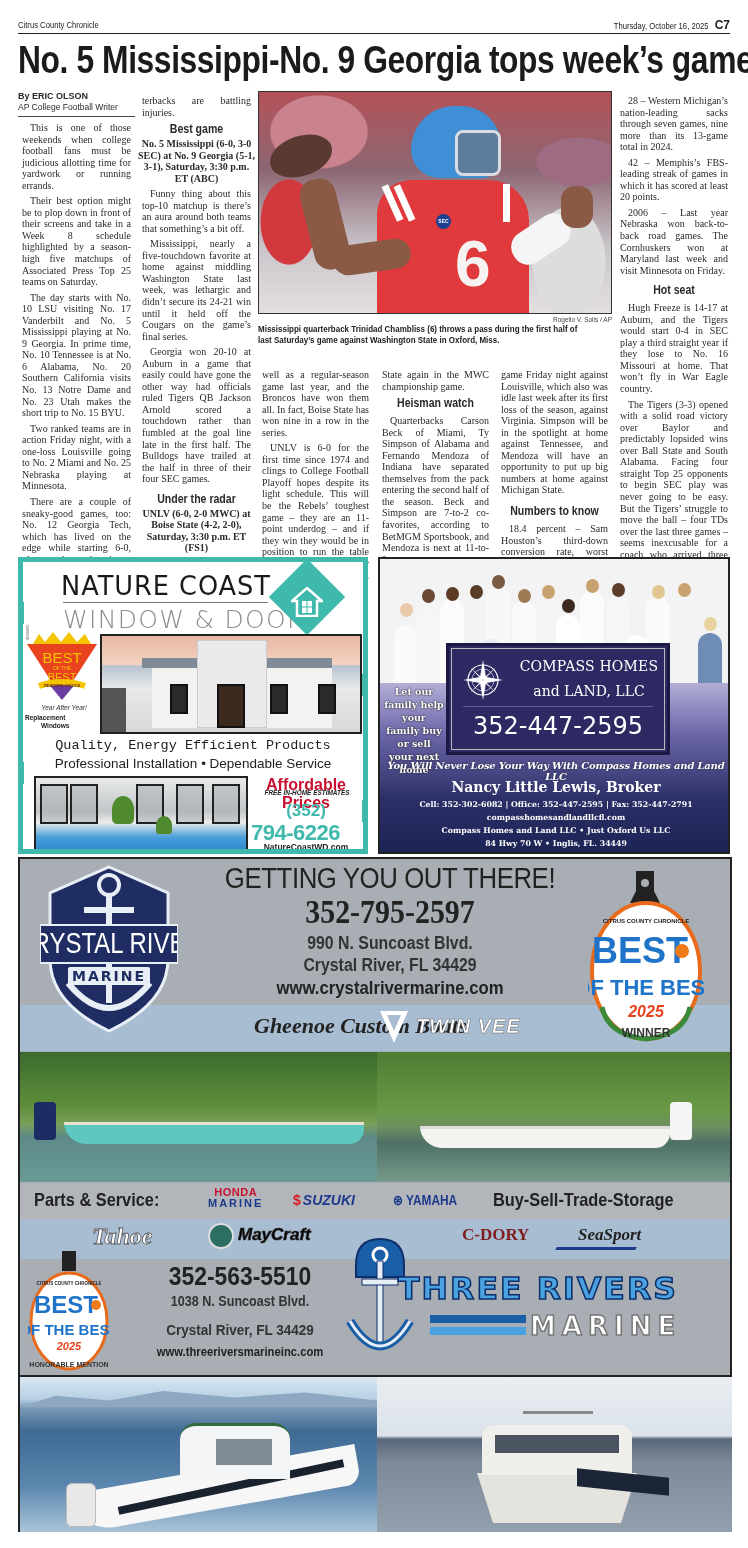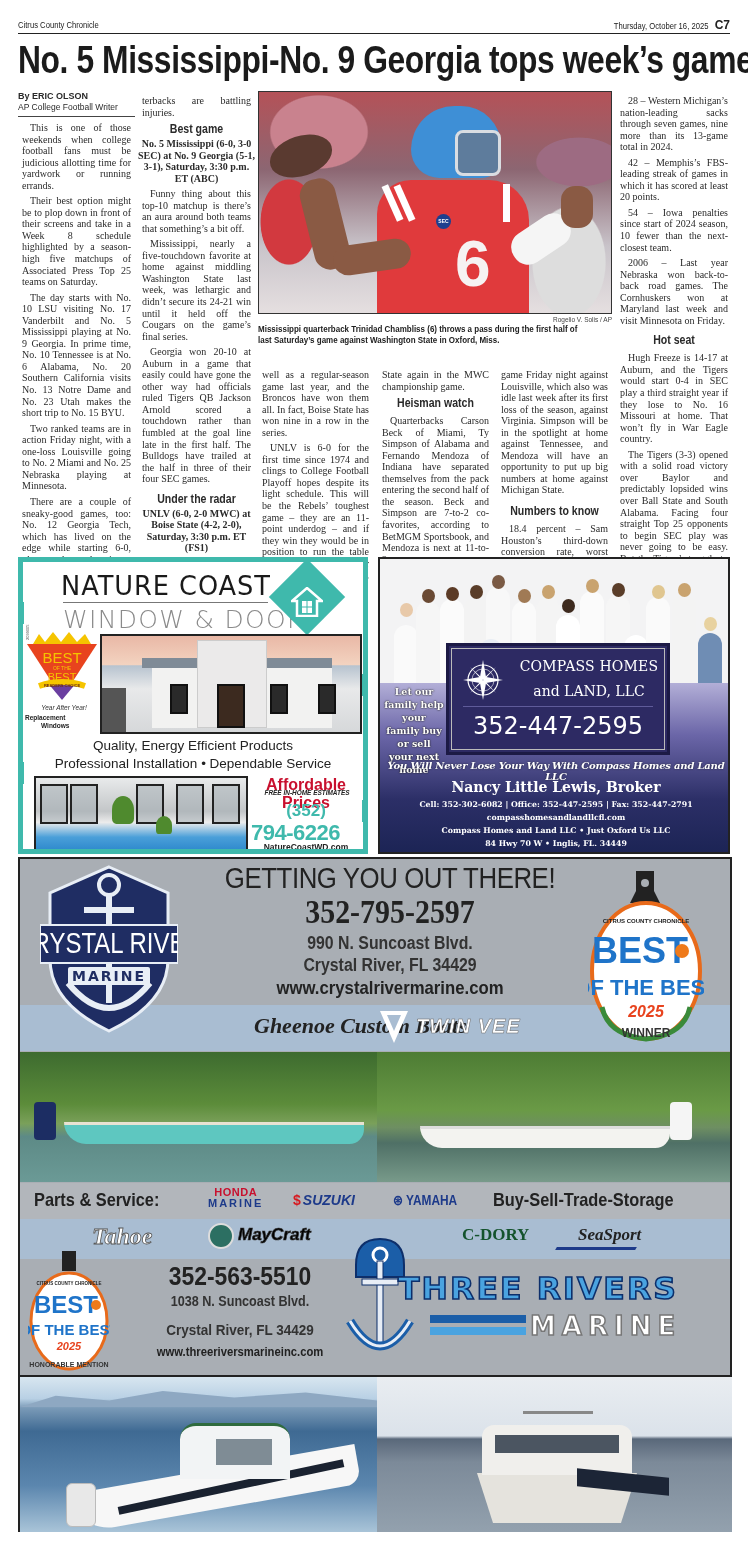--- a/index.html
+++ b/index.html
@@ -97,21 +97,21 @@
   .ad-nc .house-photo { position: absolute; left: 77px; top: 72px; width: 262px; height: 100px;
            border: 2px solid #222;
            background: linear-gradient(180deg,#e9b8a6 0%,#f3d3c0 30%,#b7c3cf 31%,#e8e9ea 55%,#d6d8da 100%); overflow: hidden; }
   .ad-nc .house-photo .roof { position: absolute; left: 40px; top: 22px; width: 190px; height: 10px; background: #7f8b97; }
   .ad-nc .house-photo .wall { position: absolute; left: 50px; top: 32px; width: 180px; height: 60px; background: #f2f2f1; }
   .ad-nc .house-photo .tower { position: absolute; left: 95px; top: 4px; width: 70px; height: 88px; background: #ebeaea; border: 1px solid #ccc; }
   .ad-nc .house-photo .door { position: absolute; left: 115px; top: 48px; width: 28px; height: 44px; background: #3c2a1f; border: 2px solid #111; }
   .ad-nc .house-photo .win { position: absolute; top: 48px; width: 18px; height: 30px; background: #2a2a2a; border: 2px solid #111; }
   .ad-nc .house-photo .garage { position: absolute; left: 0; top: 52px; width: 24px; height: 48px; background: #555; }
   .ad-nc .tag1 { position: absolute; left: 0; top: 176px; width: 340px; text-align: center;
-           font-family: Liberation Sans, sans-serif; font-size: 13.5px; color: #222; }
+           font-family: Liberation Mono, monospace; font-size: 13.5px; color: #222; }
   .ad-nc .tag2 { position: absolute; left: 0; top: 194px; width: 340px; text-align: center;
            font-family: "Liberation Sans", sans-serif; font-size: 13.5px; color: #222; white-space: nowrap; }
   .ad-nc .pool-photo { position: absolute; left: 11px; top: 214px; width: 214px; height: 78px;
            border: 2px solid #222; overflow: hidden;
            background: linear-gradient(180deg,#e8eaeb 0%,#c3c6c8 45%,#ececec 60%,#4a9fd9 80%,#2b86cb 100%); }
   .ad-nc .pool-photo .frame { position: absolute; top: 6px; width: 28px; height: 40px; border: 2px solid #222; background: rgba(160,170,175,.5); }
   .ad-nc .pool-photo .plant { position: absolute; width: 22px; height: 28px; background: #4f8a2e; border-radius: 50% 50% 20% 20%; }
   .ad-nc .price { position: absolute; left: 228px; top: 214px; width: 110px; text-align: center;
            font-family: "Liberation Sans", sans-serif; font-weight: bold; font-size: 16px; color: #c8102e; }
   .ad-nc .free { position: absolute; left: 228px; top: 227px; width: 112px; text-align: center;
@@ -278,21 +278,20 @@
 
 <div class="col" id="col5">
   <p class="noind">game Friday night against Louisville, which also was idle last week after its first loss of the season, against Virginia. Simpson will be in the spotlight at home against Tennessee, and Mendoza will have an opportunity to put up big numbers at home against Michigan State.</p>
   <div class="subhead" style="margin-top:8px">Numbers to know</div>
   <p>18.4 percent – Sam Houston’s third-down conversion rate, worst through a Week 7 since Colorado State’s 16.9 percent in 2022.</p>
 </div>
 
 <div class="col" id="col6">
   <p>28 – Western Michigan’s nation-leading sacks through seven games, nine more than its 13-game total in 2024.</p>
   <p>42 – Memphis’s FBS-leading streak of games in which it has scored at least 20 points.</p>
-  <p>54 – Iowa penalties since start of 2024 season, 10 fewer than the next-closest team.</p>
   <p>2006 – Last year Nebraska won back-to-back road games. The Cornhuskers won at Maryland last week and visit Minnesota on Friday.</p>
   <div class="subhead" style="margin-top:7px">Hot seat</div>
   <p>Hugh Freeze is 14-17 at Auburn, and the Tigers would start 0-4 in SEC play a third straight year if they lose to No. 16 Missouri at home. That won’t fly in War Eagle country.</p>
   <p>The Tigers (3-3) opened with a solid road victory over Baylor and predictably lopsided wins over Ball State and South Alabama. Facing four straight Top 25 opponents to begin SEC play was never going to be easy. But the Tigers’ struggle to move the ball – four TDs over the last three games – seems inexcusable for a coach who arrived three years ago with the reputation for being an offensive wizard.</p>
   <p>Freeze’s buyout would be $15.4 million if he is fired after the season.</p>
 </div>
 
 <div class="ad-nc">
   <div class="notch" style="left:-5px;top:40px"></div>
   <div class="notch" style="right:-5px;top:112px"></div>
@@ -469,21 +468,21 @@
     <div style="color:#1d3a8a;letter-spacing:2px">MARINE</div>
   </div>
   <div class="suzuki"><b>$</b><span>SUZUKI</span></div>
   <div class="yamaha"><span>⊛</span> <span>YAMAHA</span></div>
   <div class="bst">Buy-Sell-Trade-Storage</div>
 
   <div class="brands2"></div>
   <div class="logo-text" style="left:72px;top:364px;font-size:24px;color:#fff;font-family:'Liberation Serif',serif;-webkit-text-stroke:0.8px #555">Tahoe</div>
   <div style="position:absolute;left:188px;top:364px;width:26px;height:26px;border-radius:50%;background:#2c6f62;border:2px solid #ddd"></div>
   <div class="logo-text" style="left:218px;top:366px;font-size:17px;color:#000000;-webkit-text-stroke:0.7px #333">MayCraft</div>
-  <div class="logo-text" style="left:442px;top:366px;font-size:17px;color:#14532d;font-style:normal;font-family:'Liberation Serif',serif">C-DORY</div>
+  <div class="logo-text" style="left:442px;top:366px;font-size:17px;color:#7f1d1d;font-style:normal;font-family:'Liberation Serif',serif">C-DORY</div>
   <div class="logo-text" style="left:558px;top:366px;font-size:17px;color:#222;font-family:'Liberation Serif',serif">SeaSport</div>
   <div style="position:absolute;left:536px;top:388px;width:80px;height:3px;background:#1d3a8a;transform:skewX(-30deg)"></div>
 
   <svg class="badge" style="left:8px;top:392px;width:82px;height:124px" viewBox="0 0 82 124">
     <rect x="34" y="0" width="14" height="20" fill="#222"></rect>
     <ellipse cx="41" cy="70" rx="38" ry="48" fill="#fff" stroke="#e86a1a" stroke-width="3"></ellipse>
     <text x="41" y="34" font-family="Liberation Sans, sans-serif" font-size="4.5" fill="#222" text-anchor="middle" font-weight="bold">CITRUS COUNTY CHRONICLE</text>
     <text x="38" y="62" font-family="Liberation Sans, sans-serif" font-size="24" fill="#1f74c9" text-anchor="middle" font-weight="bold">BEST</text>
     <circle cx="68" cy="54" r="5" fill="#ef7a1a"></circle>
     <text x="41" y="84" font-family="Liberation Sans, sans-serif" font-size="15" fill="#1f74c9" text-anchor="middle" font-weight="bold">OF THE BEST</text>

